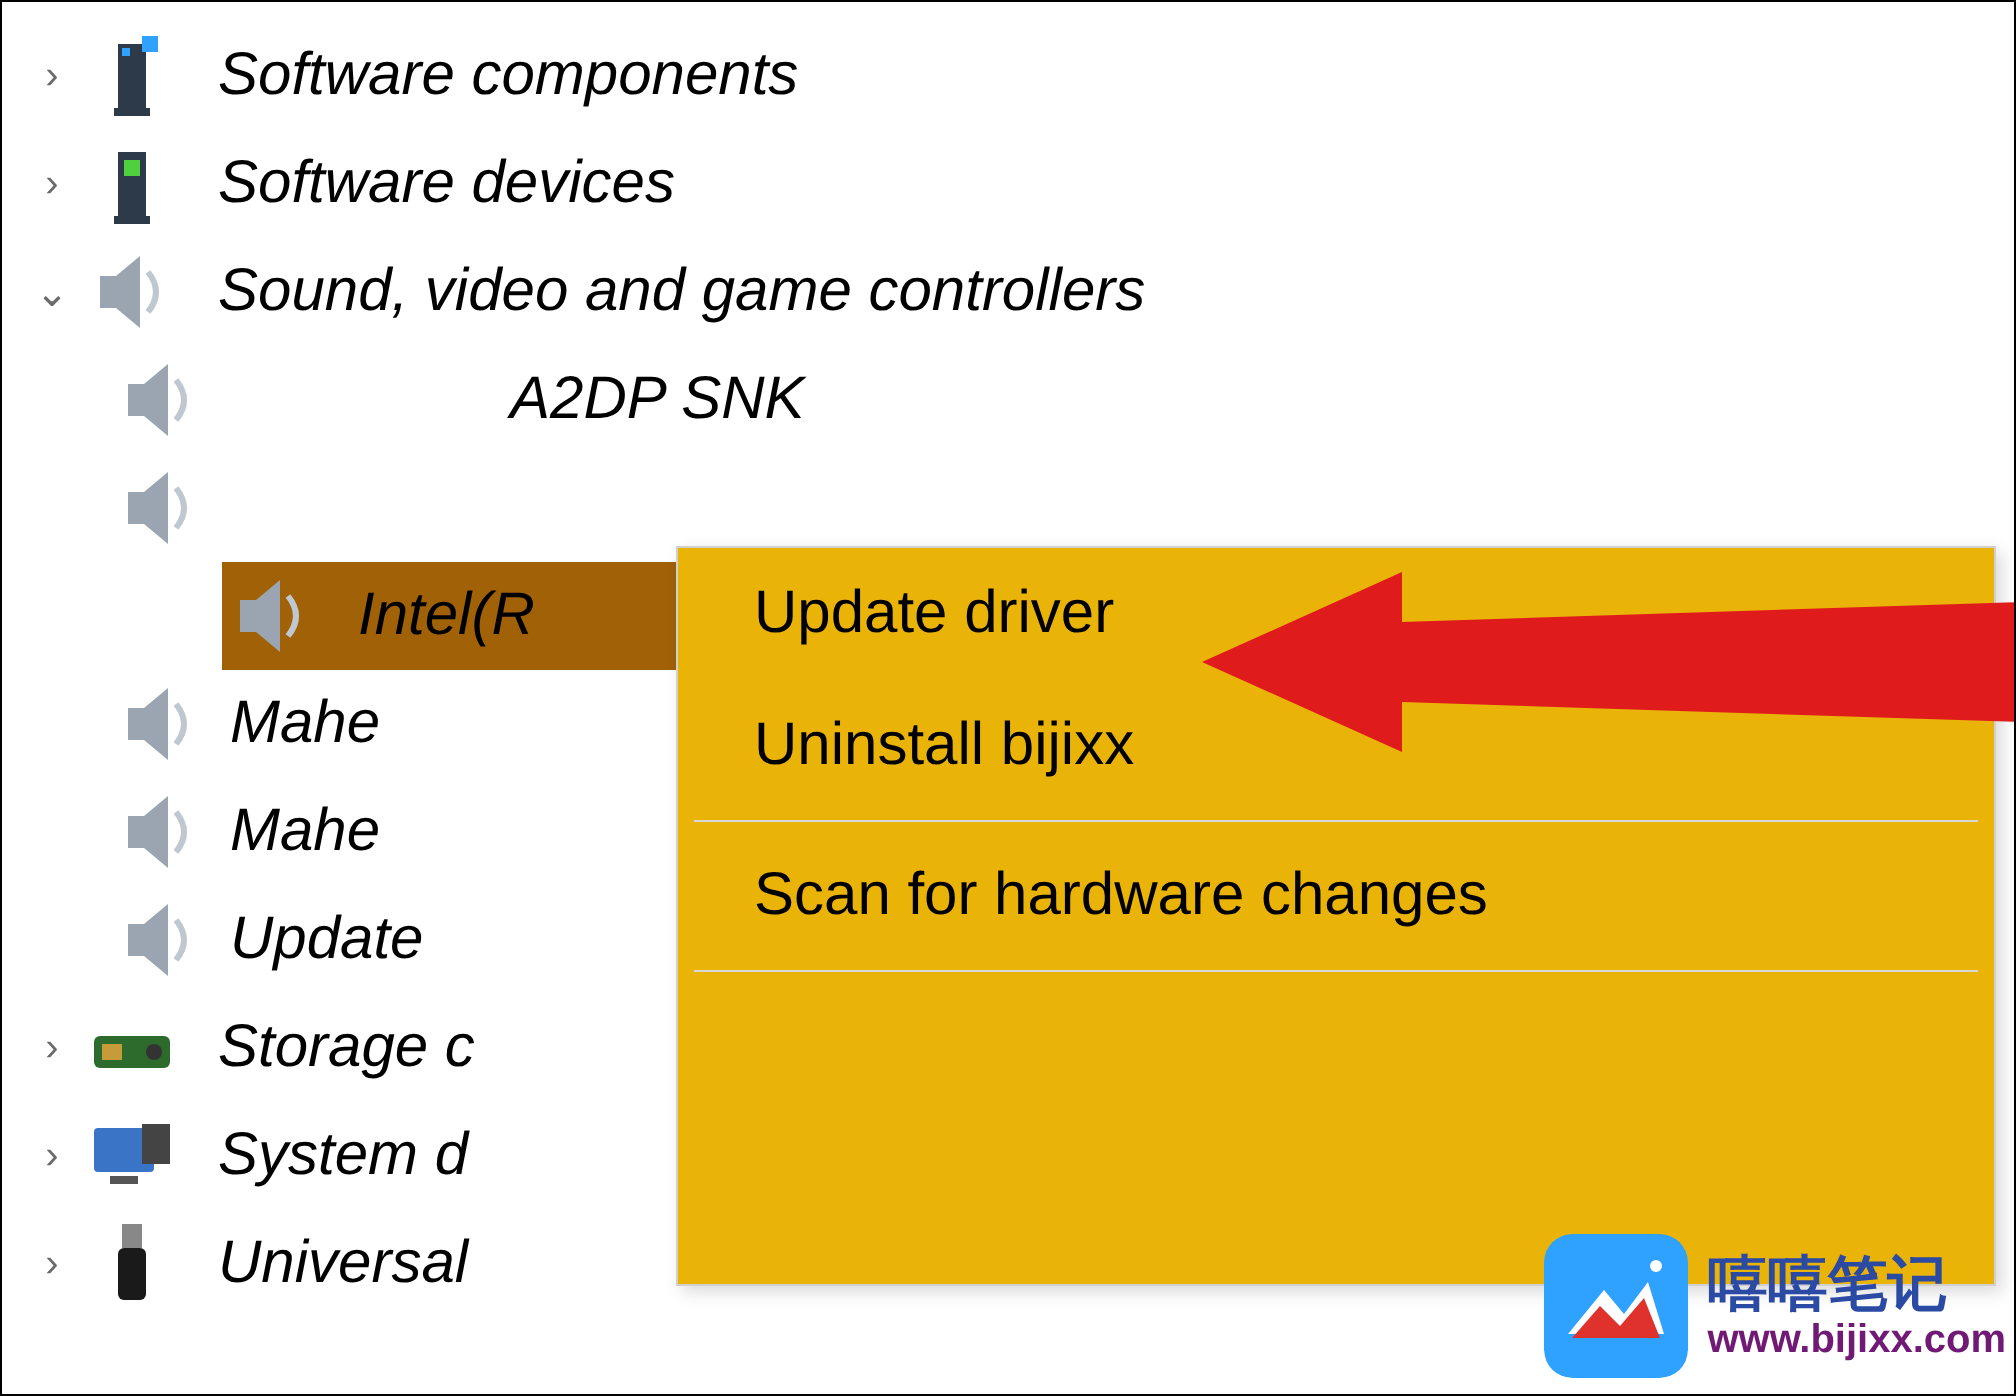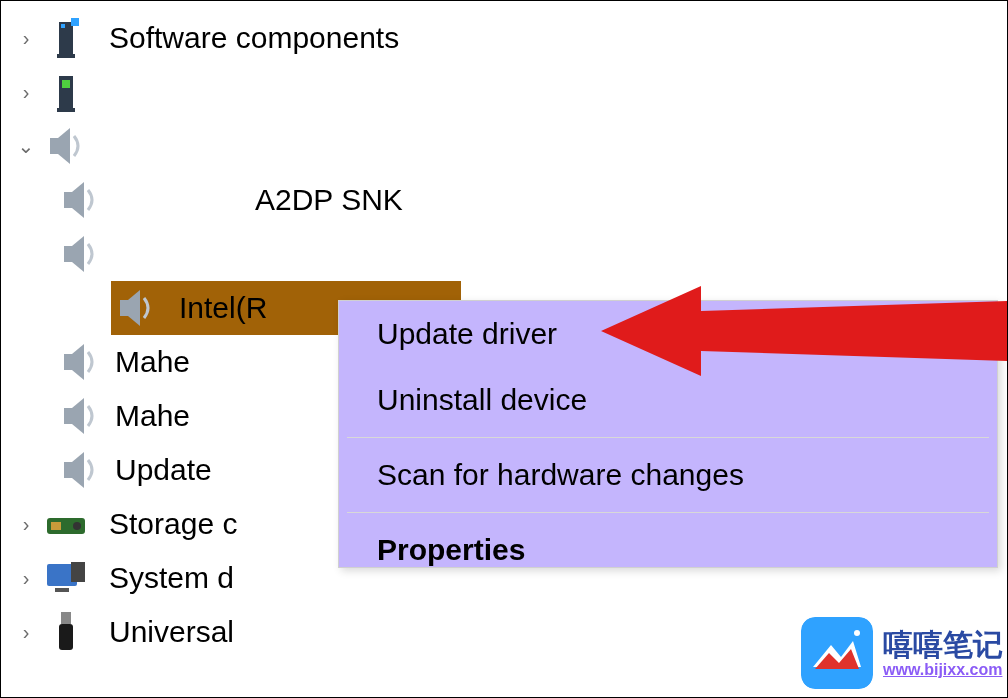--- a/index.html
+++ b/index.html
@@ -46,20 +46,21 @@
     }
     .icon-slot {
       width: 50px;
       display: flex;
       justify-content: center;
       align-items: center;
     }
     .label {
       padding-left: 18px;
       white-space: nowrap;
+      font-style: italic;
     }
     .child .label {
       padding-left: 10px;
     }
     .icon-speaker-main {
       width: 36px;
       height: 40px;
     }
     .icon-comp1 {
       width: 30px;
@@ -77,24 +78,24 @@
       width: 42px;
       height: 36px;
     }
     .icon-usb {
       width: 26px;
       height: 44px;
     }
     .context-menu {
       position: absolute;
       left: 337px;
-      top: 299px;
+      top: 272px;
       width: 660px;
-      height: 268px;
-      background: #c4b5fd;
+      height: 370px;
+      background: #eab308;
       border: 1px solid #d0d0d0;
       box-shadow: 3px 3px 8px rgba(0,0,0,0.15);
     }
     .context-menu .menu-item {
       padding: 16px 0 16px 38px;
       font-size: 30px;
       cursor: default;
     }
     .context-menu .menu-item.bold {
       font-weight: 700;
@@ -133,24 +134,23 @@
       display: flex;
       flex-direction: column;
       line-height: 1.1;
     }
     .wm-text .cn {
       font-size: 30px;
       font-weight: 700;
       color: #2a4aa3;
     }
     .wm-text .url {
-      font-size: 16px;
+      font-size: 20px;
       font-weight: 700;
-      color: #8b5cf6;
-      text-decoration: underline;
+      color: #701a75;
     }
   </style>
 </head>
 <body>
 
 <div class="tree">
 
   <div class="tree-row">
     <span class="expand">›</span>
     <span class="icon-slot">
@@ -166,31 +166,33 @@
 
   <div class="tree-row">
     <span class="expand">›</span>
     <span class="icon-slot">
       <svg class="icon-comp2" viewBox="0 0 30 44">
         <rect x="8" y="6" width="14" height="32" fill="#2d3a4a"></rect>
         <rect x="11" y="10" width="8" height="8" fill="#4fd03f"></rect>
         <rect x="6" y="38" width="18" height="4" fill="#2d3a4a"></rect>
       </svg>
     </span>
+    <span class="label">Software devices</span>
   </div>
 
   <div class="tree-row">
     <span class="expand">⌄</span>
     <span class="icon-slot">
       <svg class="icon-speaker-main" viewBox="0 0 36 40">
         <rect x="2" y="12" width="8" height="16" fill="#9aa5b1"></rect>
         <polygon points="10,12 22,2 22,38 10,28" fill="#9aa5b1"></polygon>
         <path d="M26 10 Q34 20 26 30" stroke="#bfc7d0" stroke-width="3" fill="none"></path>
       </svg>
     </span>
+    <span class="label">Sound, video and game controllers</span>
   </div>
 
   <div class="tree-row child">
     <span class="icon-slot">
       <svg class="icon-speaker-main" viewBox="0 0 36 40">
         <rect x="2" y="12" width="8" height="16" fill="#9aa5b1"></rect>
         <polygon points="10,12 22,2 22,38 10,28" fill="#9aa5b1"></polygon>
         <path d="M26 10 Q34 20 26 30" stroke="#bfc7d0" stroke-width="3" fill="none"></path>
       </svg>
     </span>
@@ -285,25 +287,24 @@
         <rect x="6" y="14" width="14" height="26" rx="3" fill="#1a1a1a"></rect>
       </svg>
     </span>
     <span class="label">Universal</span>
   </div>
 
 </div>
 
 <div class="context-menu">
   <div class="menu-item">Update driver</div>
-  <div class="menu-item">Uninstall device</div>
+  <div class="menu-item">Uninstall bijixx</div>
   <div class="menu-sep"></div>
   <div class="menu-item">Scan for hardware changes</div>
   <div class="menu-sep"></div>
-  <div class="menu-item bold">Properties</div>
 </div>
 
 <svg class="arrow" width="410" height="120">
   <polygon points="0,50 100,5 100,30 408,20 408,80 100,70 100,95" fill="#e01b1b"></polygon>
 </svg>
 
 <div class="watermark">
   <svg class="wm-logo" viewBox="0 0 72 72">
     <rect x="0" y="0" width="72" height="72" rx="14" fill="#2fa2ff"></rect>
     <polygon points="12,50 30,28 40,40 52,24 60,50" fill="#ffffff"></polygon>

